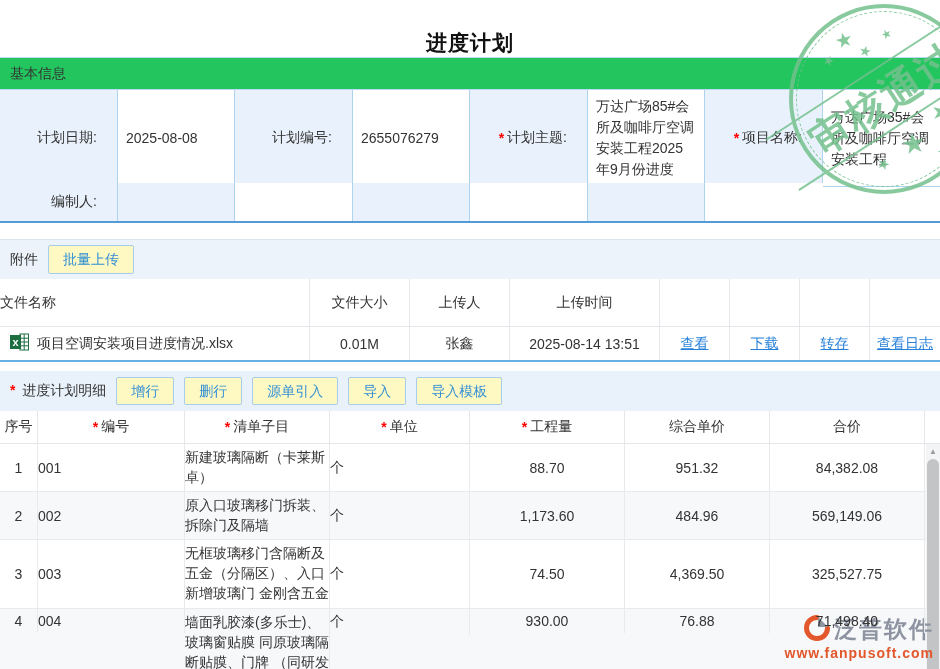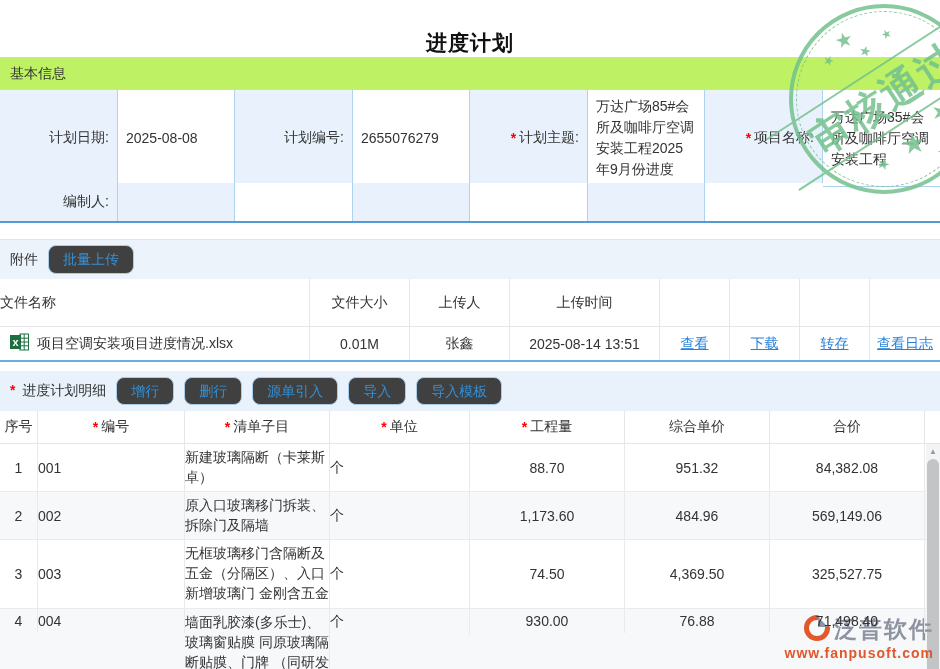--- a/index.html
+++ b/index.html
@@ -10,42 +10,42 @@
     position:relative; overflow:hidden;
   }
   .req { color:#ff0000; margin-right:3px; font-weight:bold; }
 
   
   .page-header { height:57px; display:flex; align-items:flex-end; justify-content:center; }
   .page-title { font-size:21px; font-weight:bold; color:#111; letter-spacing:1px; }
 
   
   .section-bar {
-    background:#bef264; border-top:1px solid #bcdaf1; border-bottom:1px solid #bcdaf1;
+    background:#22c55e; border-top:1px solid #bcdaf1; border-bottom:1px solid #bcdaf1;
     display:flex; align-items:center; padding:0 10px; gap:10px;
   }
   .bar-basic { height:33px; }
   .bar-attach { height:40px; border-top:1px solid #d9e6f2; border-bottom:none; background:#edf3fa; }
   .bar-detail { height:40px; border-top:none; border-bottom:none; background:#e9f2fb; }
   .section-label { color:#333; }
 
   .btn {
-    background:#404040; border:1px solid #a6cdeb; color:#3390d5;
-    border-radius:8px; padding:4px 14px; font-size:14px; cursor:pointer;
+    background:#fef9c3; border:1px solid #a6cdeb; color:#3390d5;
+    border-radius:2px; padding:4px 14px; font-size:14px; cursor:pointer;
     font-family:inherit; line-height:1.3;
   }
 
   
   .form-row { display:grid; grid-template-columns:118px 117px 118px 117px 118px 117px 118px 117px; }
   .form-row-1 { height:93px; }
   .form-row-2 { height:40px; border-bottom:2px solid #549bd5; }
   .fcell { border-right:1px solid #aed3ef; display:flex; align-items:center; }
   .fcell:last-child { border-right:none; }
   .form-row-1 .fcell { border-bottom:1px solid #aed3ef; }
-  .flabel { background:#e9f2fc; justify-content:flex-end; padding:4px 8px 4px 4px; text-align:right; }
+  .flabel { background:#e9f2fc; justify-content:flex-end; padding:4px 20px 4px 4px; text-align:right; }
   .fvalue { background:#fff; padding:6px 8px; line-height:1.5; }
 
   
   .att-grid { display:grid; grid-template-columns:310px 100px 100px 150px 70px 70px 70px 70px; }
   .att-head { height:48px; }
   .att-head > div { border-right:1px solid #e4e6e9; border-bottom:1px solid #e4e6e9;
                     display:flex; align-items:center; justify-content:center; color:#333; }
   .att-head > div:last-child, .att-row > div:last-child { border-right:none; }
   .att-head .c-name { justify-content:flex-start; }
   .att-row { height:35px; border-bottom:2px solid #67b0e4; }

